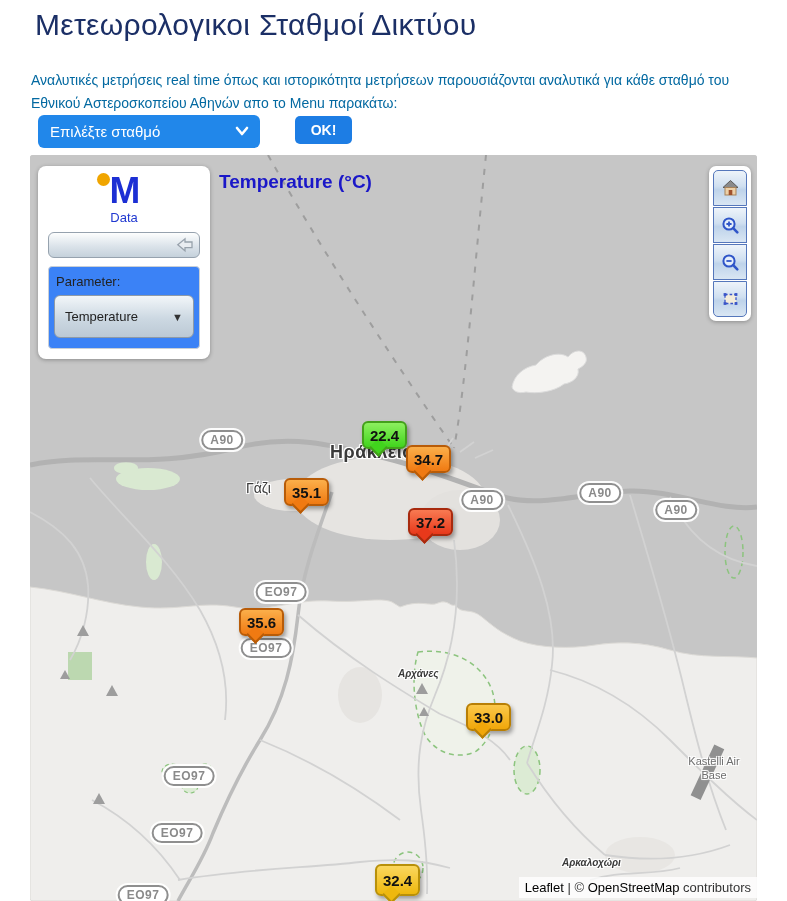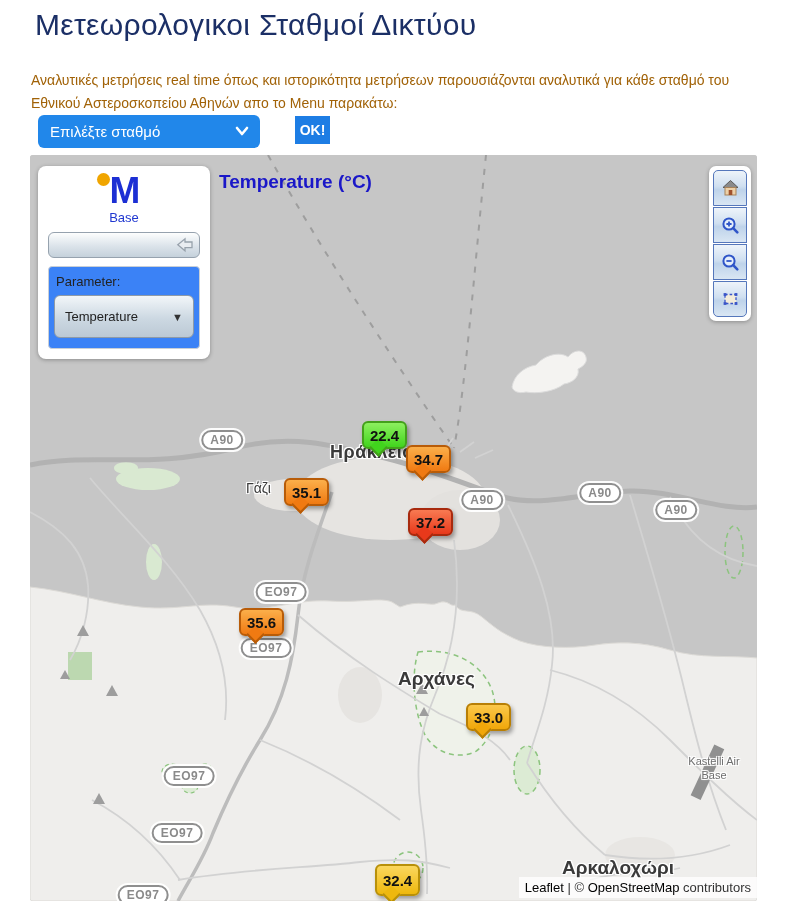--- a/index.html
+++ b/index.html
@@ -4,31 +4,31 @@
 <style>
   * { margin:0; padding:0; box-sizing:border-box; }
   html,body { width:787px; height:901px; background:#fff; overflow:hidden;
               font-family:"Liberation Sans", sans-serif; }
   .page { position:relative; width:787px; height:901px; }
 
   
   .page-title { position:absolute; left:35px; top:8px; font-size:30px; font-weight:500;
                 color:#1b2f66; letter-spacing:.3px; }
   .intro { position:absolute; left:31px; top:69px; width:724px; font-size:14px;
-           line-height:1.65; color:#a16207; }
+           line-height:1.65; color:#0369a1; }
 
   
   .select-wrap { position:absolute; left:38px; top:115px; width:222px; height:33px; }
   .station-select { width:100%; height:100%; appearance:none; -webkit-appearance:none;
                     background:#2187ea; color:#fff; border:none; border-radius:6px;
                     font-size:15px; padding:0 30px 0 12px;
                     font-family:"Liberation Sans", sans-serif; }
   .select-chevron { position:absolute; right:11px; top:10px; pointer-events:none; }
-  .ok-button { position:absolute; left:295px; top:116px; width:35px; height:28px;
-               background:#1d7de4; color:#fff; border:none; border-radius:0;
+  .ok-button { position:absolute; left:295px; top:116px; width:57px; height:28px;
+               background:#1d7de4; color:#fff; border:none; border-radius:5px;
                font-size:14px; font-weight:bold; font-family:"Liberation Sans", sans-serif; }
 
   
   .map { position:absolute; left:30px; top:155px; width:727px; height:746px;
          background:#c6c6c6; overflow:hidden; border-radius:3px; }
   .map svg.basemap { position:absolute; left:0; top:0; }
   .map-title { position:absolute; left:189px; top:16px; font-size:19px; font-weight:bold;
                color:#1a17c8; }
 
   
@@ -86,21 +86,21 @@
   .m-red::after    { background:#e8391b; }
   .m-amber  { background:linear-gradient(#fbc84a,#f0a70a); border-color:#b87f06; }
   .m-amber::after  { background:#f0a70a; }
   .m-yellow { background:linear-gradient(#fbd75e,#eeb80e); border-color:#b8900a; }
   .m-yellow::after { background:#eeb80e; }
 
   
   .place { position:absolute; color:#3a3a3a; white-space:nowrap; z-index:20;
            text-shadow:-1px -1px 0 #fff,1px -1px 0 #fff,-1px 1px 0 #fff,1px 1px 0 #fff,0 0 3px #fff; }
   .place.city  { font-size:18px; font-weight:600; letter-spacing:.5px; }
-  .place.town  { font-size:19px; font-weight:600; }
+  .place.town  { font-size:10px; font-weight:600;font-style:italic; }
   .place.small { font-size:14px; font-weight:500; }
   .place.poi   { font-size:11px; font-weight:500; color:#6e6e6e; white-space:normal;
                  width:72px; text-align:center; line-height:1.25; }
 
   .shield { position:absolute; transform:translate(-50%,-50%); z-index:15;
             background:#fff; border:2px solid #8f8f8f; border-radius:11px;
             padding:1px 7px; font-size:12px; font-weight:bold; color:#8a8a8a;
             letter-spacing:.5px; box-shadow:0 0 0 2px rgba(255,255,255,.95); }
 
   
@@ -200,21 +200,21 @@
         <rect x="-5" y="-28" width="11" height="56" fill="#909090"></rect>
       </g>
     </svg>
 
     <div class="map-title">Temperature (°C)</div>
 
     <div class="panel">
       <div class="logo">
         <div class="logo-dot"></div>
         <div class="logo-m">M</div>
-        <div class="logo-text">Base</div>
+        <div class="logo-text">Data</div>
       </div>
       <div class="search-box">
         <svg class="search-arrow" width="18" height="16" viewBox="0 0 18 16">
           <path d="M16,5 h-7 v-3.2 l-7.2,6 7.2,6 v-3.2 h7 z" fill="#e9edf1" stroke="#98a2ac" stroke-width="1.3"></path>
         </svg>
       </div>
       <div class="param-box">
         <div class="param-label">Parameter:</div>
         <div class="param-select">
           <span>Temperature</span>

